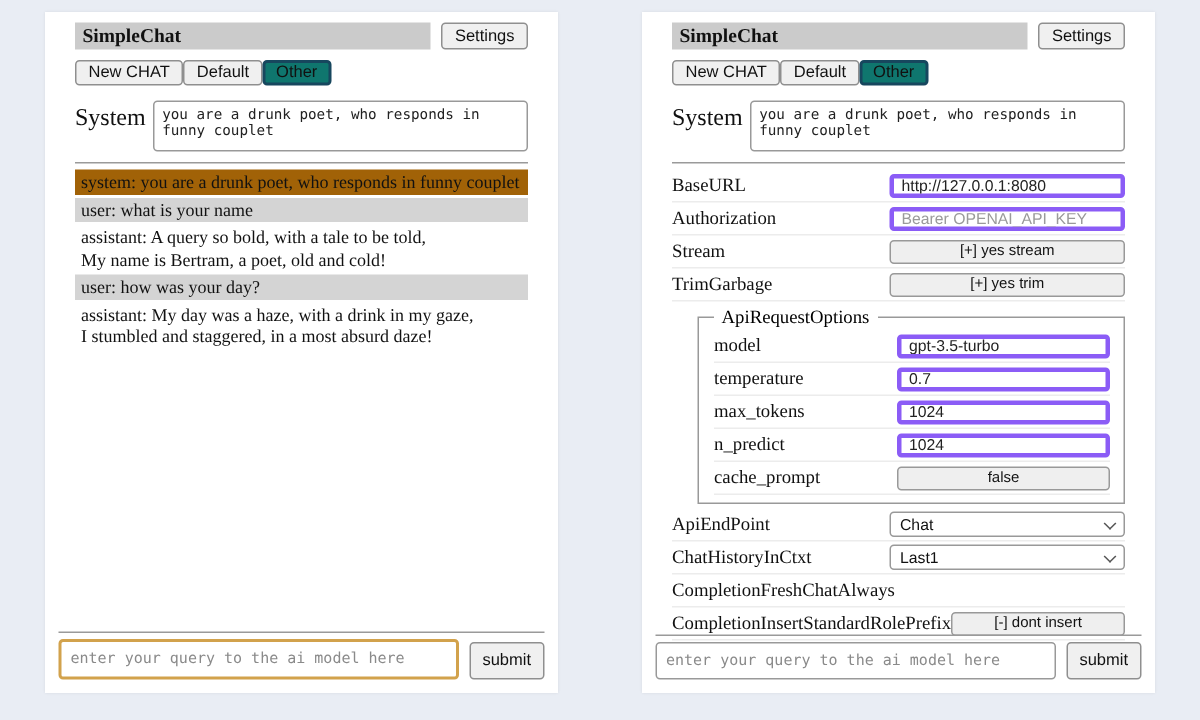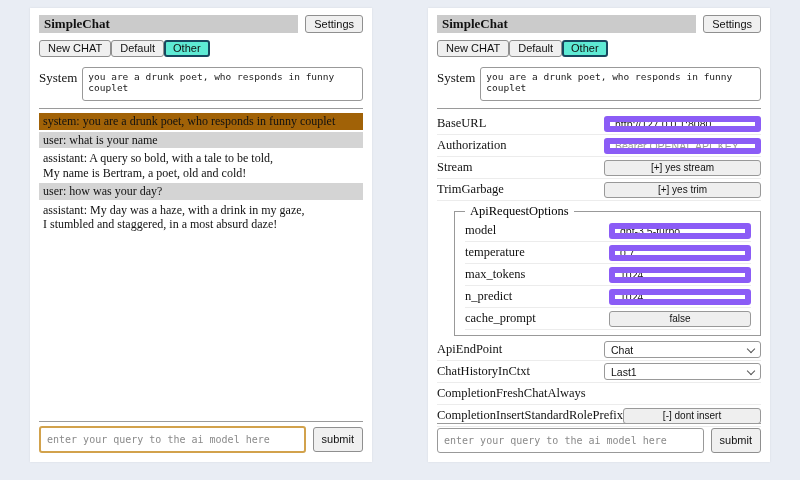--- a/index.html
+++ b/index.html
@@ -4,42 +4,42 @@
 <style>
   html,body{margin:0;padding:0;}
   body{
     width:800px;height:480px;position:relative;
     background:#e9edf4;
     font-family:"Liberation Serif", serif;
     overflow:hidden;
   }
   .panel{
     position:absolute;top:8px;width:342px;height:454px;
-    background:#ffffff;padding:7px 9px;box-sizing:border-box;
+    background:#ffffff;padding:7px 20px;box-sizing:border-box;
     box-shadow:0 0 2px rgba(0,0,0,0.08);
   }
   .panel.left{left:30px;}
   .panel.right{left:428px;}
 
   
   .titlebar{display:flex;gap:7px;align-items:stretch;}
   .title{
     flex:1;background:#cbcbcb;font-weight:bold;font-size:13px;
     padding:2px 5px;color:#111;line-height:14px;
   }
   button.std{
     font-family:"Liberation Sans", sans-serif;font-size:11px;color:#111;
     background:#f0f0f0;border:1px solid #8f8f8f;border-radius:3px;
     padding:1px 8px;line-height:13px;cursor:pointer;white-space:nowrap;
   }
   .toolbar{margin-top:7px;display:flex;gap:0;}
-  .toolbar button.active{background:#5eead4;border:2px solid #17475e;padding:0 7px;}
+  .toolbar button.active{background:#0f766e;border:2px solid #17475e;padding:0 7px;}
 
   .system-row{margin-top:10px;display:flex;gap:5px;align-items:flex-start;}
-  .sys-label{font-size:13px;padding-top:3px;color:#111;}
+  .sys-label{font-size:16px;padding-top:3px;color:#111;}
   .sys-textarea{
     flex:1;height:26px;resize:none;
     font-family:"DejaVu Sans Mono", monospace;font-size:9.5px;color:#222;
     border:1px solid #999;border-radius:3px;padding:3px 5px;outline:none;
   }
   hr.sep{border:none;border-top:1px solid #9a9a9a;margin:7px 0 4px 0;}
 
   
   .chat-list .msg{
     font-size:12px;line-height:14.5px;padding:1px 4px;margin-bottom:2px;
@@ -52,21 +52,21 @@
   
   .settings-list{margin-top:1px;}
   .srow{
     display:flex;align-items:center;justify-content:space-between;
     height:21px;border-bottom:1px solid #ececec;font-size:12.5px;color:#111;
   }
   .srow .ctl{width:157px;display:flex;}
   .ctl > *{width:100%;box-sizing:border-box;}
   input.ctl-input{
     height:16px;font-family:"Liberation Sans", sans-serif;font-size:10.5px;
-    border:6px solid #8b5cf6;border-radius:3px;padding:1px 5px;color:#222;outline:none;
+    border:3px solid #8b5cf6;border-radius:3px;padding:1px 5px;color:#222;outline:none;
   }
   input.ctl-input::placeholder{color:#9a9a9a;}
   button.ctl-btn{
     height:16px;font-family:"Liberation Sans", sans-serif;font-size:10px;
     background:#efefef;border:1px solid #999;border-radius:3px;
     padding:0;line-height:13px;cursor:pointer;color:#111;
   }
   .ctl-select{
     height:17px;border:1px solid #999;border-radius:3px;background:#fff;
     display:flex;align-items:center;justify-content:space-between;
@@ -79,21 +79,21 @@
     transform:rotate(45deg);margin-top:-2px;
   }
   fieldset.opts{
     border:1px solid #999;margin:3px 0 3px 17px;padding:1px 9px 5px 10px;
   }
   fieldset.opts legend{font-size:12.5px;padding:0 5px;}
   fieldset.opts .srow .ctl{width:142px;}
 
   
   .query-bar{position:absolute;left:9px;right:9px;bottom:9px;}
-  .query-row{display:flex;gap:7px;align-items:center;}
+  .query-row{display:flex;gap:7px;align-items:flex-end;}
   .query-input{
     flex:1;height:19px;font-family:"DejaVu Sans Mono", monospace;font-size:10px;
     border:1px solid #999;border-radius:3px;padding:2px 6px;color:#333;outline:none;
   }
   .query-input::placeholder{color:#8a8a8a;}
   .panel.left .query-input{border:2px solid #d2a24c;}
   .submit-btn{height:25px;padding:1px 6px;}
 </style>
 </head>
 <body>

